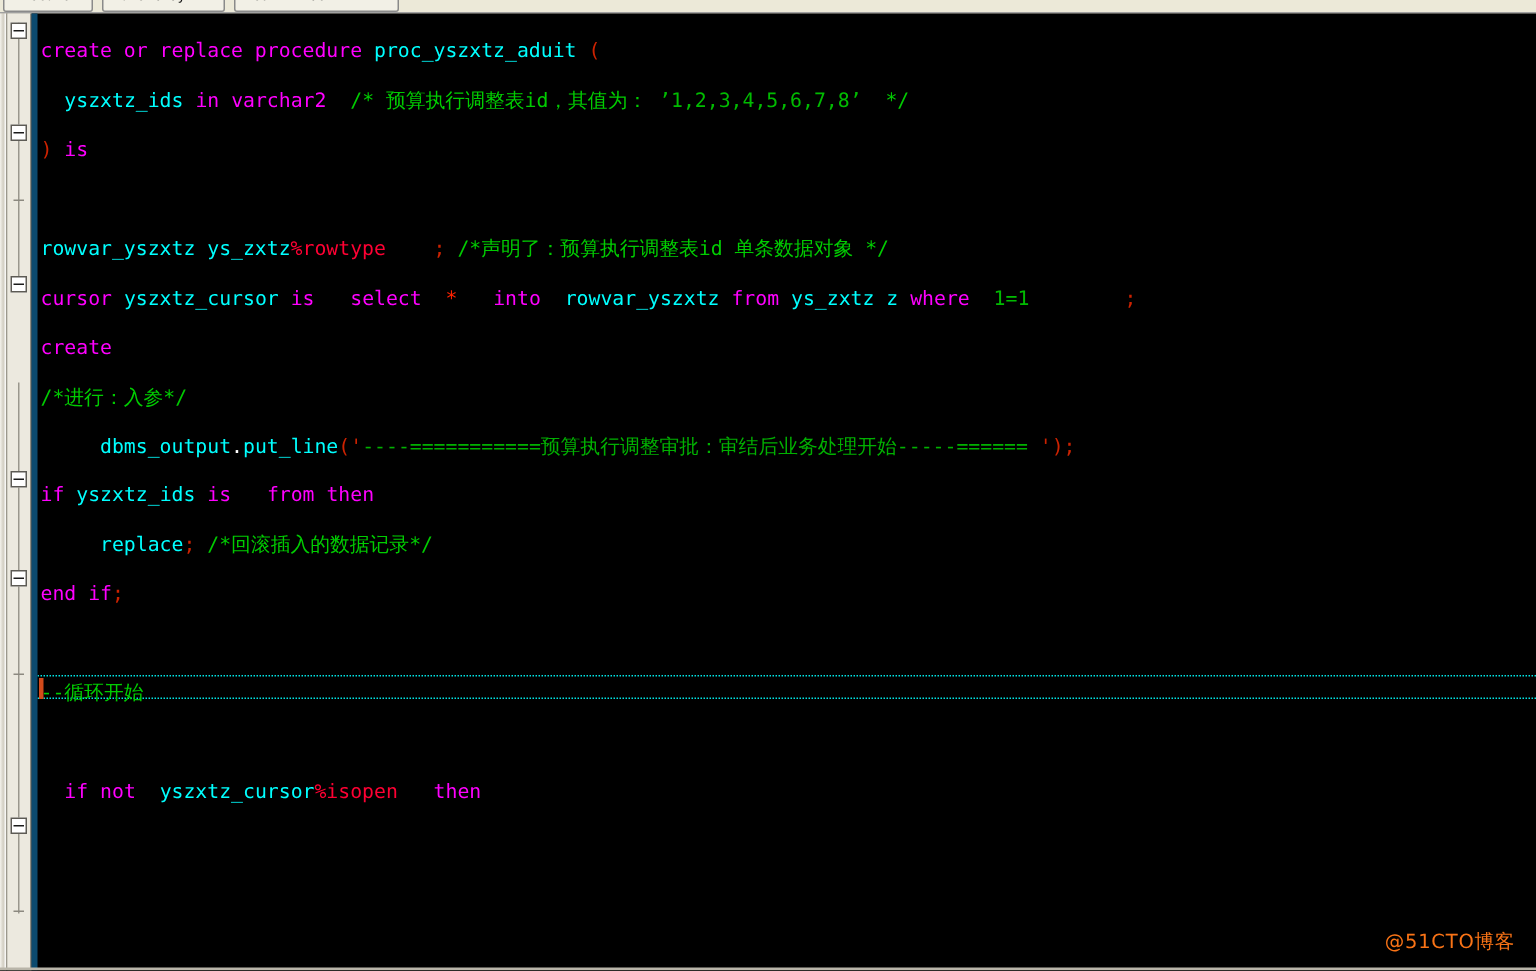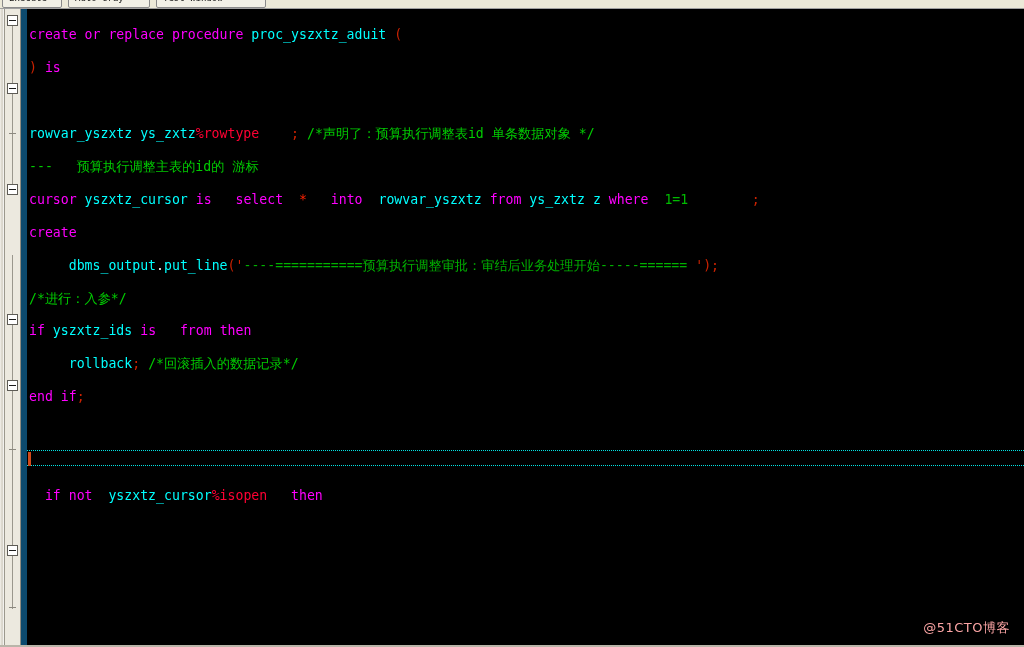--- a/index.html
+++ b/index.html
@@ -118,21 +118,21 @@
     height: 1px;
     background: #8c8980;
   }
 
   
   .code-surface {
     position: relative;
     flex: 1 1 auto;
     background: #000000;
     overflow: hidden;
-    border-left: 6px solid #0c4a6e;
+    border-left: 4px solid #0c4a6e;
   }
 
   .code {
     position: absolute;
     top: 2px;
     left: 2px;
     right: 0;
     font-family: "DejaVu Sans Mono", "Liberation Mono", monospace;
     font-size: 13.2px;
     line-height: 16.45px;
@@ -175,21 +175,21 @@
     width: 3px;
     height: 14px;
     background: #d24a1a;
   }
 
   
   .watermark {
     position: absolute;
     right: 14px;
     bottom: 10px;
-    color: #fca5a5;
+    color: #f97316;
     font-family: "DejaVu Sans", "Liberation Sans", sans-serif;
     font-size: 13px;
     letter-spacing: 0.5px;
     user-select: none;
     margin-left: 10px;
   }
 
   
   .frame-bottom {
     position: absolute;
@@ -234,32 +234,33 @@
     </div>
 
     <div class="code-surface">
 
       <div class="current-line" style="top:441px;">
         <span class="caret"></span>
       </div>
 
       <div class="code">
 <div class="ln"><span class="kw">create or replace procedure</span> <span class="id">proc_yszxtz_aduit</span> <span class="paren">(</span></div>
+<div class="ln">  <span class="id">yszxtz_ids</span> <span class="kw">in</span> <span class="kw">varchar2</span>  <span class="cmt">/* 预算执行调整表id，其值为： </span><span class="num">’1,2,3,4,5,6,7,8’</span><span class="cmt">  */</span></div>
 <div class="ln"><span class="paren">)</span> <span class="kw">is</span></div>
 <div class="ln"> </div>
 <div class="ln"><span class="id">rowvar_yszxtz ys_zxtz</span><span class="attr">%rowtype</span>    <span class="semi">;</span> <span class="cmt">/*声明了：预算执行调整表id 单条数据对象 */</span></div>
-<div class="ln"><span class="cmt">---   预算执行调整主表的id的 游标</span></div>
 <div class="ln"><span class="kw">cursor</span> <span class="id">yszxtz_cursor</span> <span class="kw">is</span>   <span class="kw">select</span>  <span class="op">*</span>   <span class="kw">into</span>  <span class="id">rowvar_yszxtz</span> <span class="kw">from</span> <span class="id">ys_zxtz</span> <span class="id">z</span> <span class="kw">where</span>  <span class="num">1=1</span>        <span class="semi">;</span></div>
 <div class="ln"><span class="kw">create</span></div>
+<div class="ln"><span class="cmt">/*进行：入参*/</span></div>
 <div class="ln">     <span class="id">dbms_output</span><span class="plain">.</span><span class="id">put_line</span><span class="str">(</span><span class="str">'</span><span class="cmt2">----===========预算执行调整审批：审结后业务处理开始-----====== </span><span class="str">')</span><span class="semi">;</span></div>
-<div class="ln"><span class="cmt">/*进行：入参*/</span></div>
 <div class="ln"><span class="kw">if</span> <span class="id">yszxtz_ids</span> <span class="kw">is</span>   <span class="kw">from</span> <span class="kw">then</span></div>
-<div class="ln">     <span class="id">rollback</span><span class="semi">;</span> <span class="cmt">/*回滚插入的数据记录*/</span></div>
+<div class="ln">     <span class="id">replace</span><span class="semi">;</span> <span class="cmt">/*回滚插入的数据记录*/</span></div>
 <div class="ln"><span class="kw">end if</span><span class="semi">;</span></div>
 <div class="ln"> </div>
+<div class="ln"><span class="cmt">--循环开始</span></div>
 <div class="ln"> </div>
 <div class="ln">  <span class="kw">if not</span>  <span class="id">yszxtz_cursor</span><span class="attr">%isopen</span>   <span class="kw">then</span></div>
 
 
 
 
 
 
 
 

